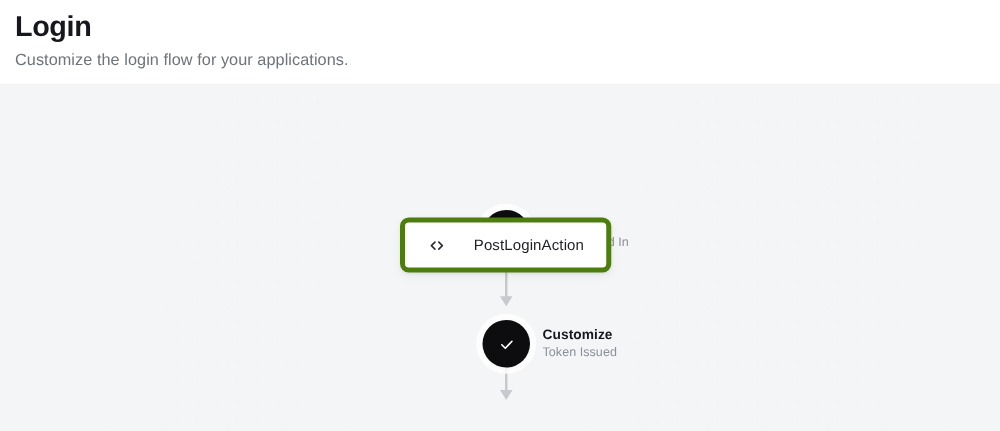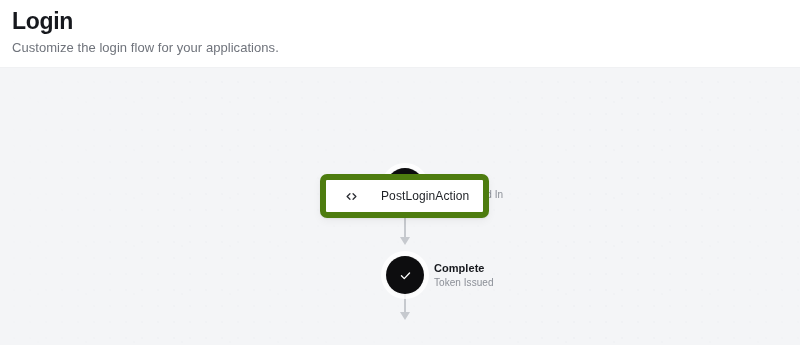--- a/index.html
+++ b/index.html
@@ -139,21 +139,21 @@
     margin-top: 1px;
     letter-spacing: 0.05px;
   }
 
   
   .node-card {
     position: absolute;
     display: flex;
     align-items: center;
     background: #ffffff;
-    border: 6px solid #4d7c0f;
+    border: 4px solid #4d7c0f;
     border-radius: 7px;
     box-shadow: 0 1px 2px rgba(16,18,22,0.05),
                 0 3px 8px rgba(16,18,22,0.05);
     box-sizing: border-box;
     padding: 0 16px;
   }
   .card-icon {
     flex: 0 0 auto;
     width: 18px;
     height: 18px;
@@ -247,21 +247,21 @@
 
       <div class="node-round" style="left:386px; top:188px;">
         <div class="node-circle">
           <span>
             <svg width="15" height="15" viewBox="0 0 24 24" fill="none" stroke="#ffffff" stroke-width="2.1" stroke-linecap="round" stroke-linejoin="round">
               <polyline points="5.5,12.5 10,17 18.5,8"></polyline>
             </svg>
           </span>
         </div>
         <div class="node-text">
-          <span class="node-title">Complete</span>
+          <span class="node-title">Customize</span>
           <span class="node-sub">Token Issued</span>
         </div>
       </div>
 
     </div>
   </div>
 
 </div>
 
 </body></html>

